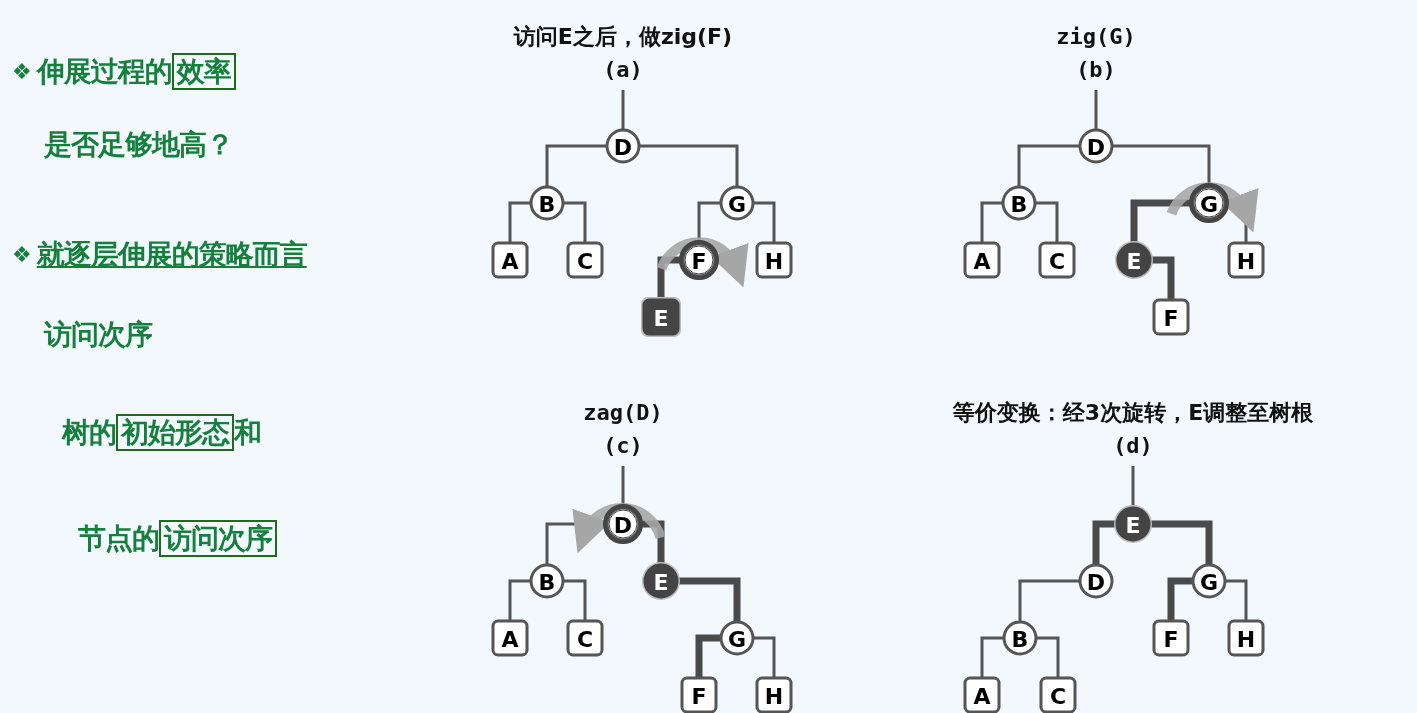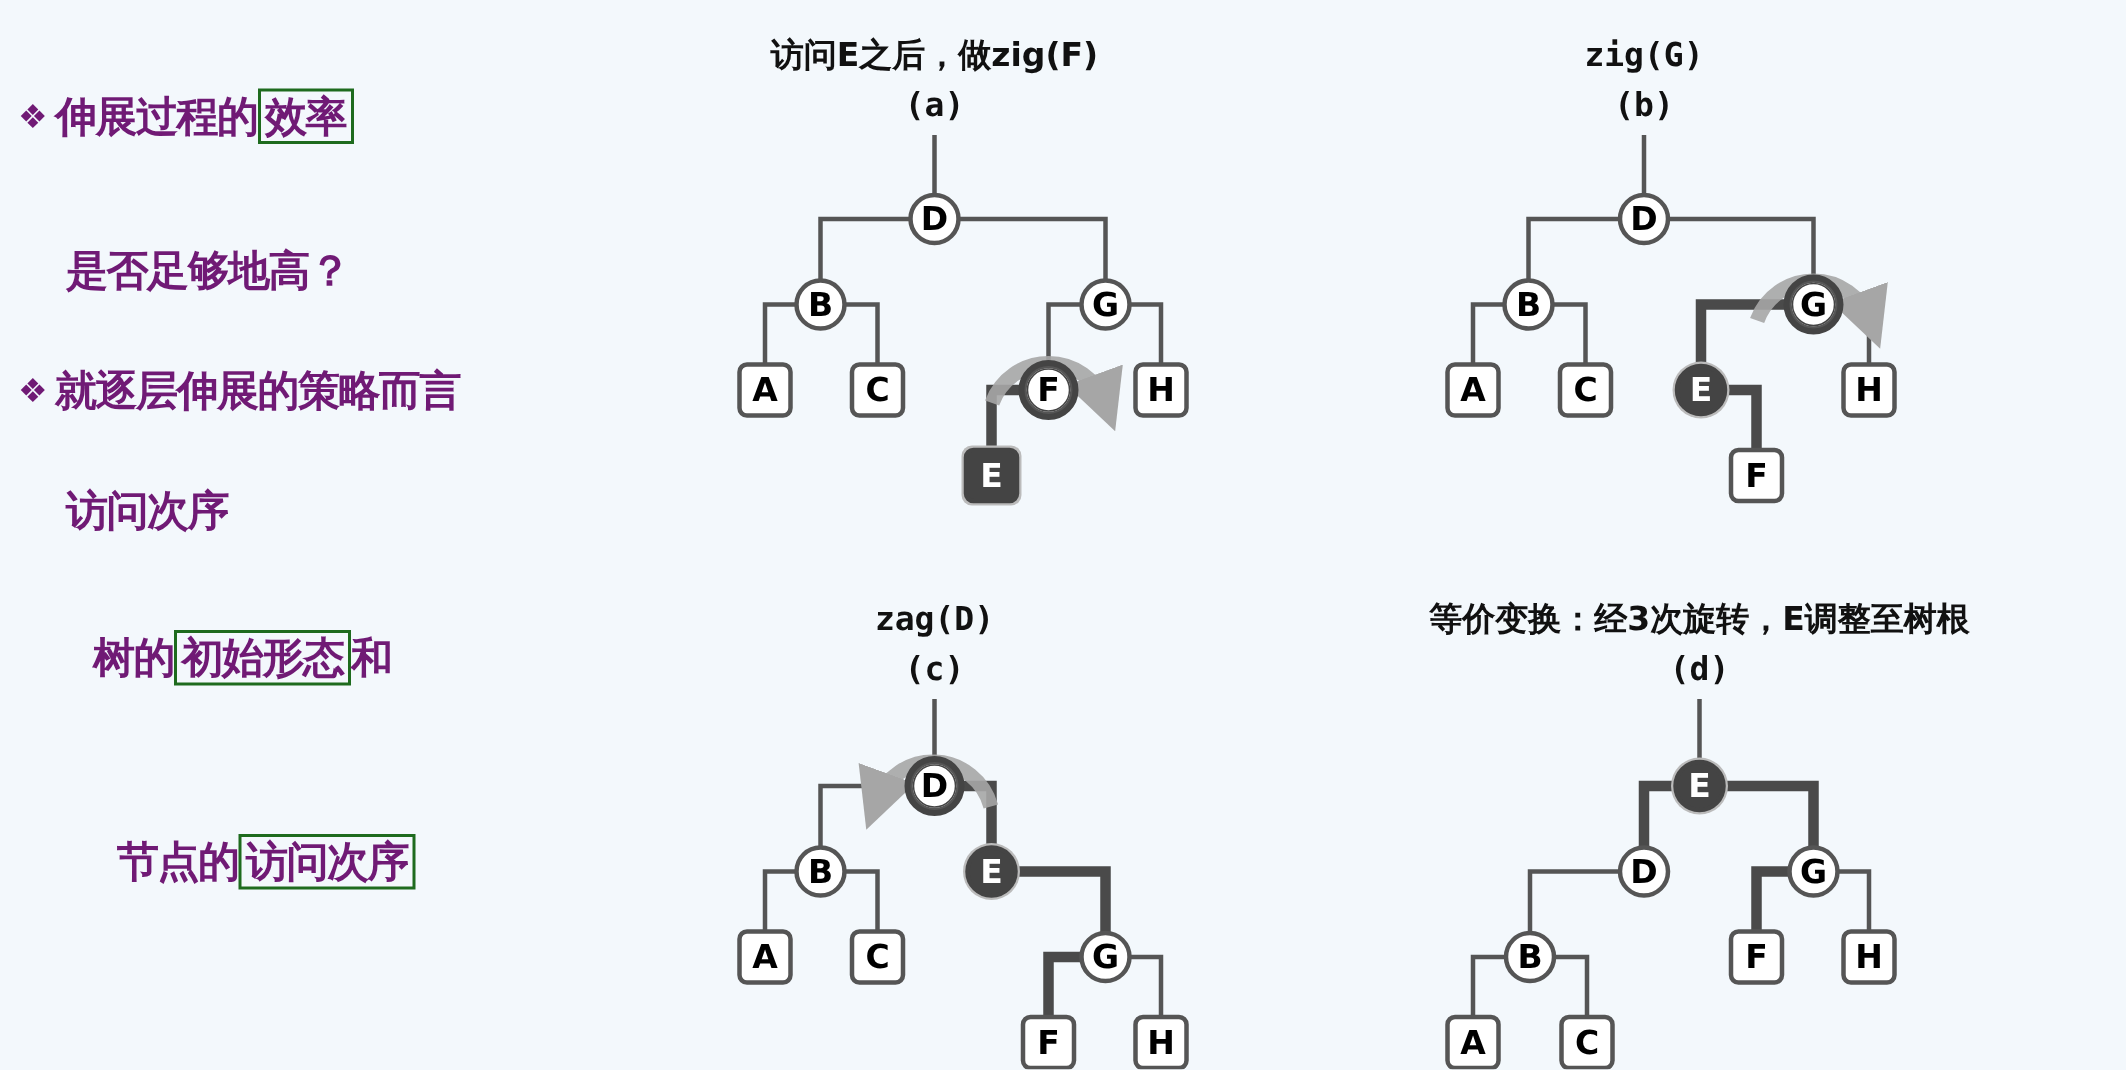--- a/index.html
+++ b/index.html
@@ -1,41 +1,41 @@
 <!DOCTYPE html>
 <html><head>
 <meta charset="utf-8">
 <style>
   html, body { margin:0; padding:0; }
   body { width:1417px; height:713px; background:#f3f8fc; position:relative; overflow:hidden;
          font-family:"DejaVu Sans", sans-serif; }
-  .bullet-text { position:absolute; color:#701a75; font-weight:bold; font-size:28px; line-height:46px;
+  .bullet-text { position:absolute; color:#15803d; font-weight:bold; font-size:28px; line-height:34px;
                  font-family:"DejaVu Sans", sans-serif; white-space:nowrap; letter-spacing:-1px; }
   .diamond { display:inline-block; font-size:22px; margin-right:6px; vertical-align:2px; }
   .boxed { border:2px solid #1e6b1e; padding:0 3px; }
   svg { position:absolute; left:0; top:0; }
   .cap { font-family:"DejaVu Sans Mono", monospace; font-weight:bold; font-size:22px; fill:#111; }
   .capcn { font-family:"DejaVu Sans", sans-serif; font-weight:bold; font-size:22px; fill:#111; }
   .nlabel { font-family:"DejaVu Sans", sans-serif; font-weight:bold; font-size:22px; text-anchor:middle; dominant-baseline:central; }
 </style>
 </head>
 <body>
 
 <div class="bullet-text" style="left:12px; top:55px;">
   <span class="diamond">❖</span><span>伸展过程的</span><span class="boxed">效率</span>
 </div>
-<div class="bullet-text" style="left:44px; top:158px;">是否足够地高？</div>
-<div class="bullet-text" style="left:12px; top:238px;">
+<div class="bullet-text" style="left:44px; top:128px;">是否足够地高？</div>
+<div class="bullet-text" style="left:12px; top:238px;text-decoration:underline;">
   <span class="diamond">❖</span><span>就逐层伸展的策略而言</span>
 </div>
 <div class="bullet-text" style="left:44px; top:318px;">访问次序</div>
 <div class="bullet-text" style="left:62px; top:416px;">
   <span>树的</span><span class="boxed">初始形态</span><span>和</span>
 </div>
-<div class="bullet-text" style="left:78px; top:552px;">
+<div class="bullet-text" style="left:78px; top:522px;">
   <span>节点的</span><span class="boxed">访问次序</span>
 </div>
 
 <svg id="diagram" width="1417" height="713">
   <defs>
     <marker id="arrowhead" markerWidth="4" markerHeight="4" refX="2" refY="2" orient="auto" markerUnits="strokeWidth">
       <path d="M0,0 L4,2 L0,4 Z" fill="#a6a6a6"></path>
     </marker>
   </defs>
 

